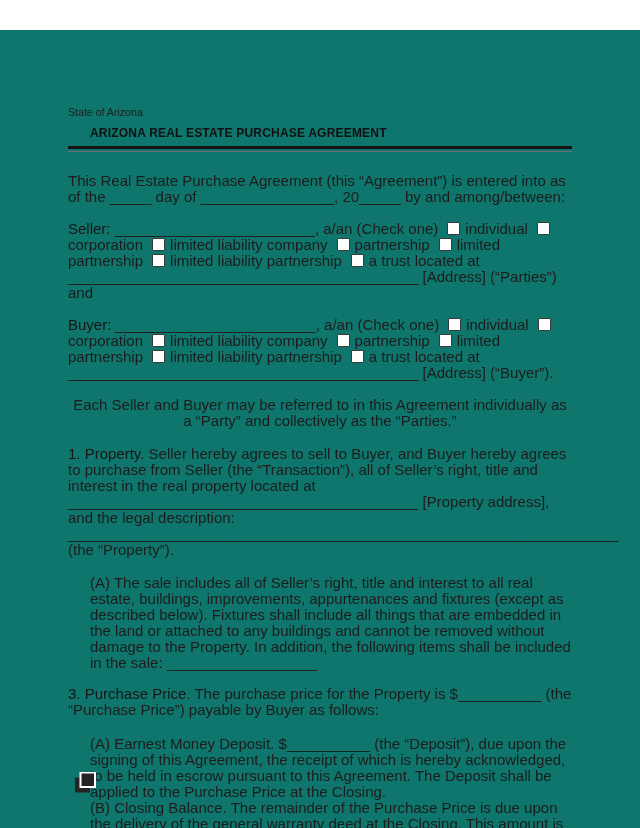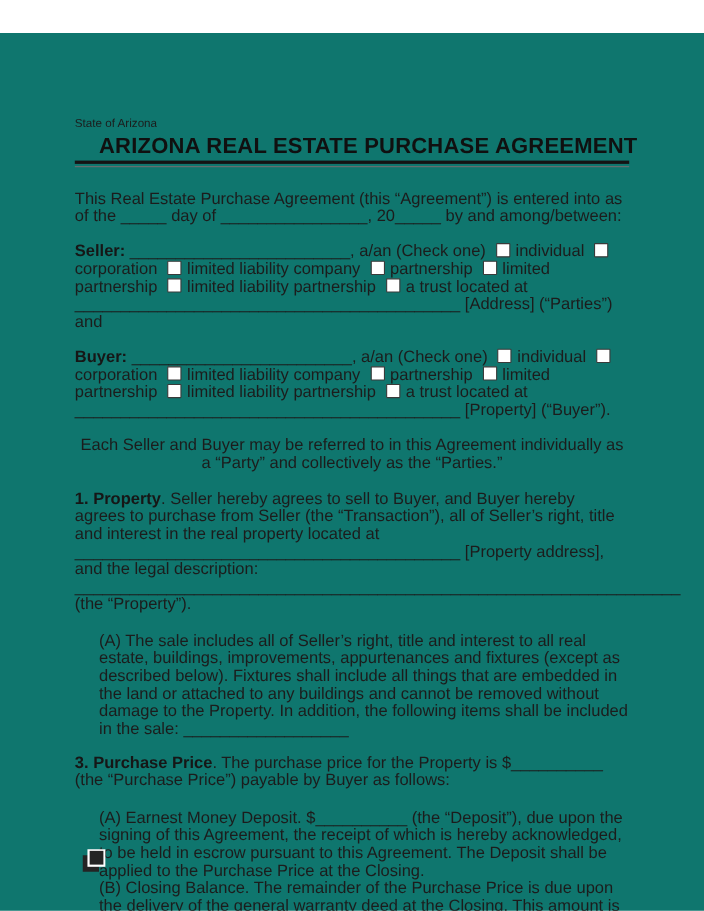--- a/index.html
+++ b/index.html
@@ -18,21 +18,21 @@
     margin-top: 30px;
   }
   .state-label {
     font-size: 10.6px;
     line-height: 13px;
     color: #1c1c1c;
   }
   h1.doc-title {
     margin: 3px 0 0 0;
     padding-left: 22px;
-    font-size: 20px;
+    font-size: 12px;
     line-height: 23px;
     font-weight: bold;
     color: #101010;
     letter-spacing: 0.2px;
     white-space: nowrap;
   }
   .title-rule {
     margin-top: 1px;
     height: 2px;
     border-top: 3px solid #141414;
@@ -46,21 +46,21 @@
   }
   p.intro   { margin-top: 21px; }
   p.parties { margin-top: 16px; text-align: center; }
   p.sec1    { margin-top: 17px; }
   p.sec2-head { margin-top: 20px; }
   p.indent  { margin-left: 22px; margin-top: 17px; }
   p.sec2-b  { margin-top: 19px; }
   p.sec3    { margin-top: 15px; }
   p.sec3-a  { margin-top: 18px; }
   p.sec3-b  { margin-top: 0; }
-  b { font-weight: bold; color: #161616; }
+  b { font-weight: normal; color: #161616; }
   .cbx {
     display: inline-block;
     width: 11px; height: 11px;
     border: 1.5px solid #3a3a3a;
     border-radius: 1px;
     vertical-align: -1px;
     margin: 0 5px 0 9px;
     background: #fff;
   }
   .footer-logo {
@@ -88,21 +88,21 @@
     <span>located at</span>
     <span>__________________________________________</span>
     <span>[Address] (“Parties”) and</span>
   </p>
 
   <p class="para">
     <b>Buyer:</b>
     <span>________________________</span><span>, a/an (Check one)</span><span class="cbx"></span><span>individual</span><span class="cbx"></span><span>corporation</span><span class="cbx"></span><span>limited liability company</span><span class="cbx"></span><span>partnership</span><span class="cbx"></span><span>limited partnership</span><span class="cbx"></span><span>limited liability partnership</span><span class="cbx"></span><span>a trust</span>
     <span>located at</span>
     <span>__________________________________________</span>
-    <span>[Property] (“Buyer”).</span>
+    <span>[Address] (“Buyer”).</span>
   </p>
 
   <p class="para parties">Each Seller and Buyer may be referred to in this Agreement individually as a “Party” and collectively as the “Parties.”</p>
 
   <p class="para sec1"><b>1. Property</b><span>. Seller hereby agrees to sell to Buyer, and Buyer hereby agrees to purchase from Seller (the “Transaction”), all of Seller’s right, title and interest in the real property located at __________________________________________ [Property address], and the legal description: __________________________________________________________________ (the “Property”).</span></p>
 
 
   <p class="para indent">(A) The sale includes all of Seller’s right, title and interest to all real estate, buildings, improvements, appurtenances and fixtures (except as described below). Fixtures shall include all things that are embedded in the land or attached to any buildings and cannot be removed without damage to the Property. In addition, the following items shall be included in the sale: __________________</p>
 
 

